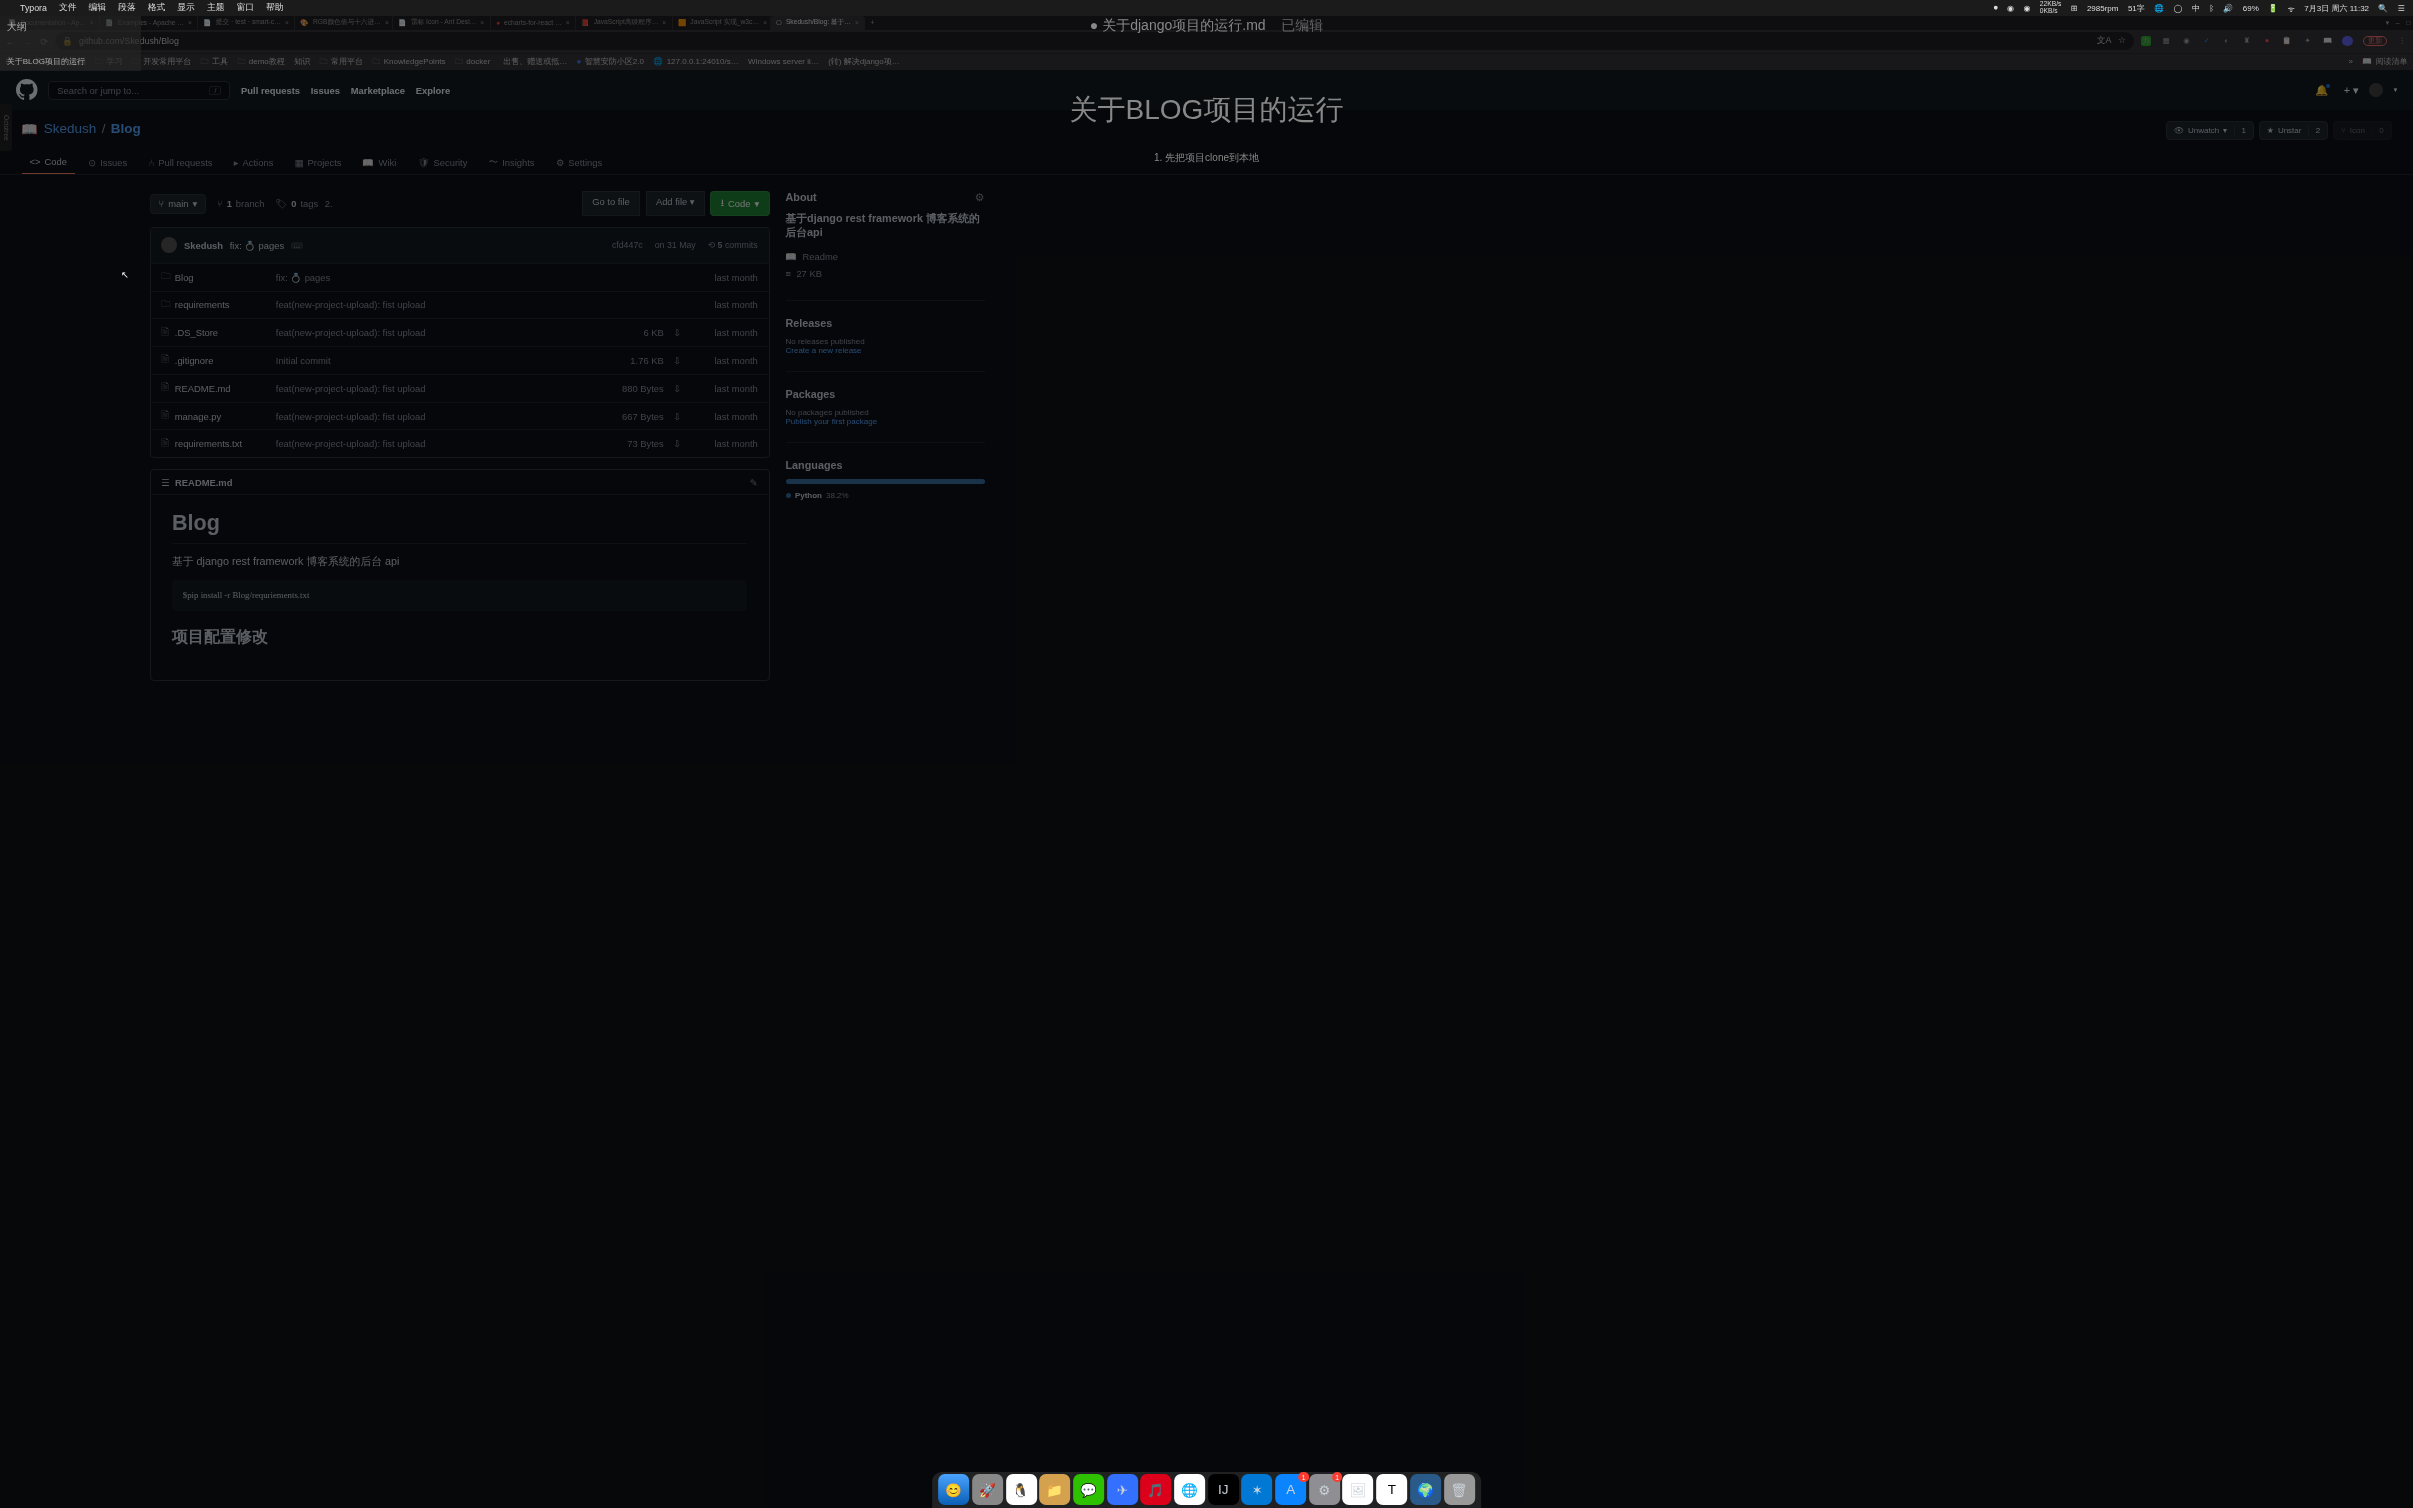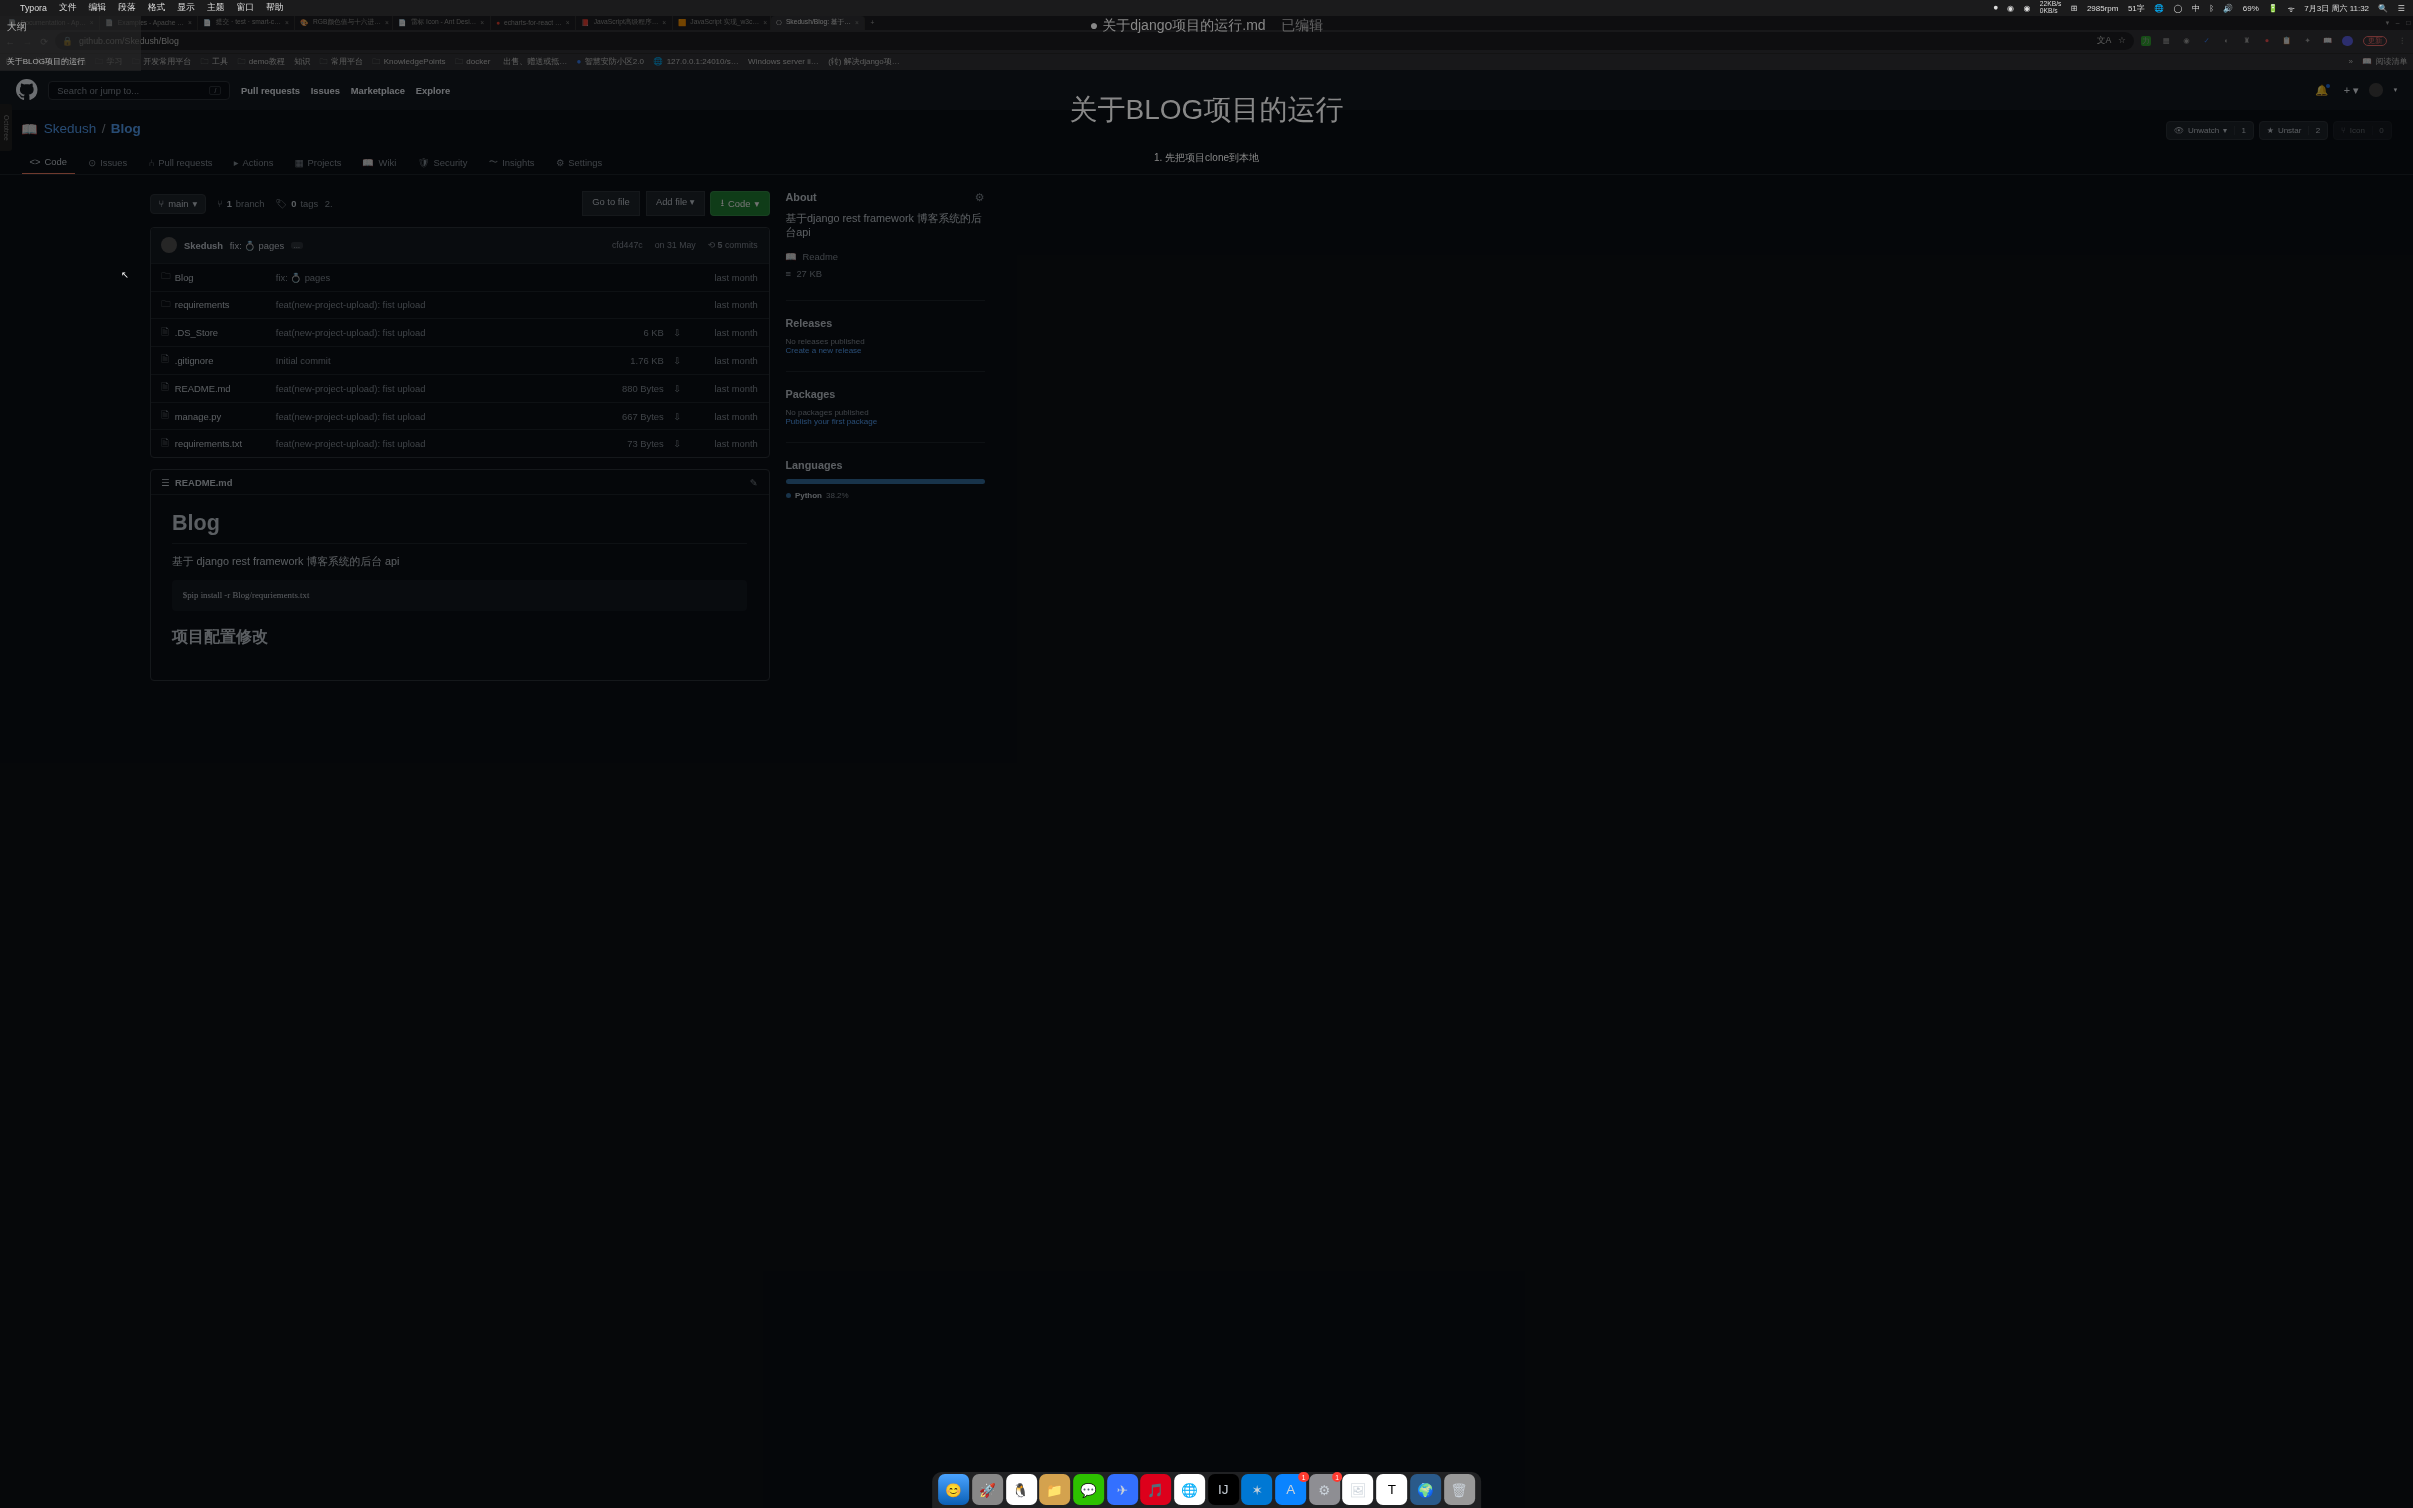--- a/index.html
+++ b/index.html
@@ -273,21 +273,21 @@
 .readme-head .edit { margin-left:auto; color:#8b949e; }
 .readme-body { padding: 16px 21.5px; }
 .readme-body h1 { font-size:21.5px; color:#c9d1d9; border-bottom:0.7px solid #21262d; padding-bottom:6.7px; margin-bottom:10.8px; }
 .readme-body p { font-size:10.8px; margin-bottom:10.8px; }
 .readme-body h2 { font-size:16px; border-bottom:0.7px solid #21262d; padding-bottom:5.4px; margin:16px 0 10.8px; }
 .readme-body pre { background:#161b22; padding:10.8px; border-radius:4px; font-family: Liberation Serif, serif; font-size:8.8px; }
 
 
 .sidebar-block { margin-bottom:16px; padding-bottom:16px; border-bottom:0.7px solid #21262d; }
 .sidebar-block h2 { font-size:10.8px; color:#c9d1d9; margin-bottom:8px; font-weight:600; display:flex; justify-content:space-between; }
-.sidebar-block p { font-size:10.8px; margin-bottom:10.8px; }
+.sidebar-block p { font-size:10.8px; margin-bottom:10.8px;font-weight:bold; }
 .sidebar-block .meta-link { display:flex; align-items:center; gap:5.4px; color:#8b949e; font-size:9.4px; margin-bottom:5.4px; }
 .sidebar-block .muted { font-size:8px; color:#8b949e; }
 .sidebar-block a.link { color:#58a6ff; font-size:8px; text-decoration:none; display:block; }
 .lang-bar { height:5.4px; background:#3572A5; border-radius:2.7px; margin-bottom:6.7px; }
 .lang-item { display:flex; align-items:center; gap:4px; font-size:8px; }
 .lang-dot { width:5.4px; height:5.4px; border-radius:50%; background:#3572A5; }
 
 
 .dock {
   position: absolute;

